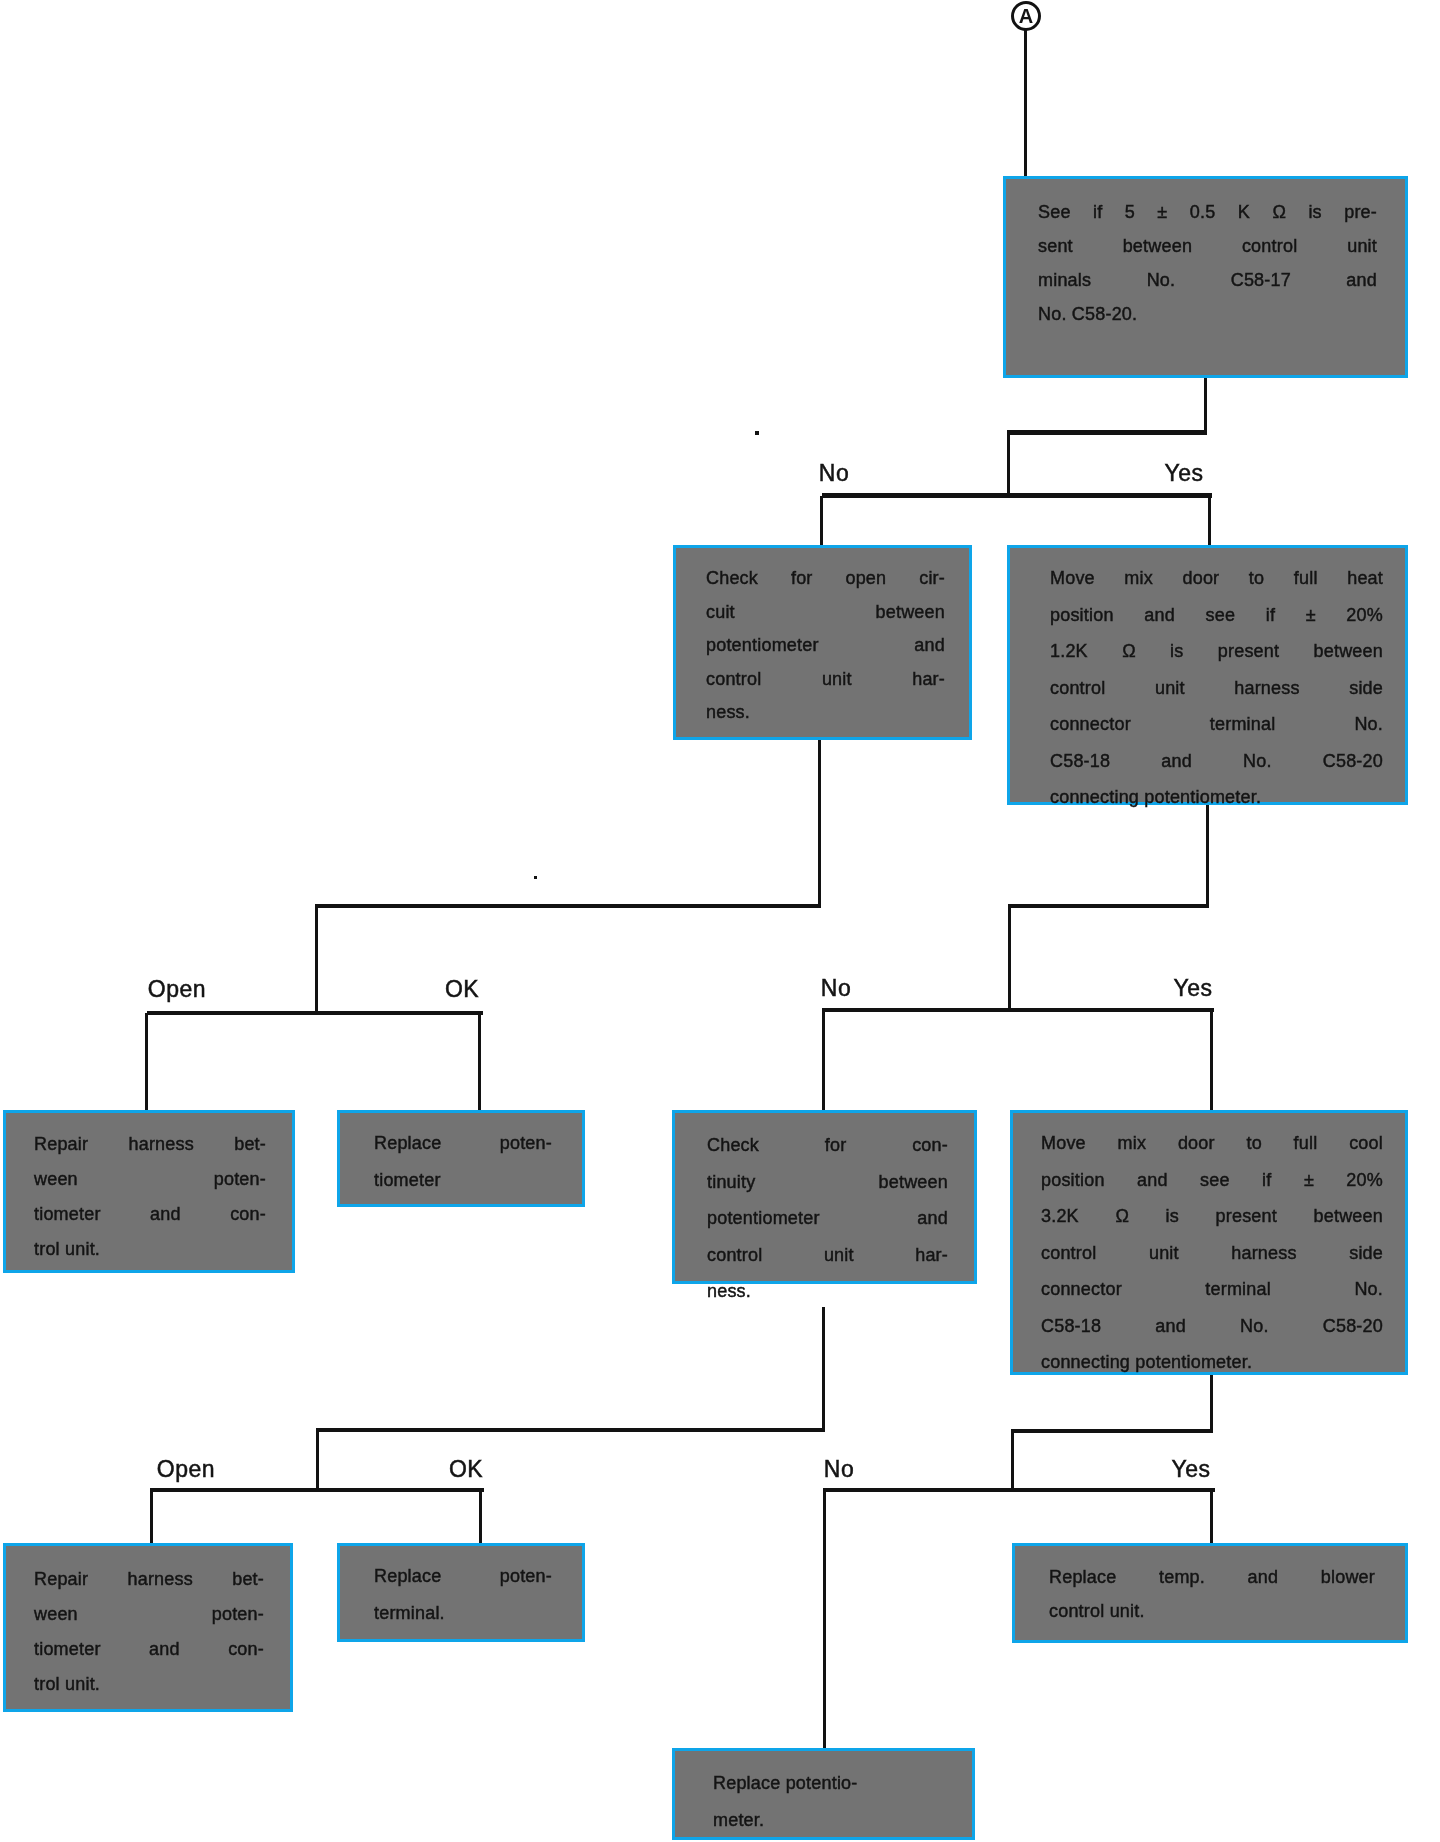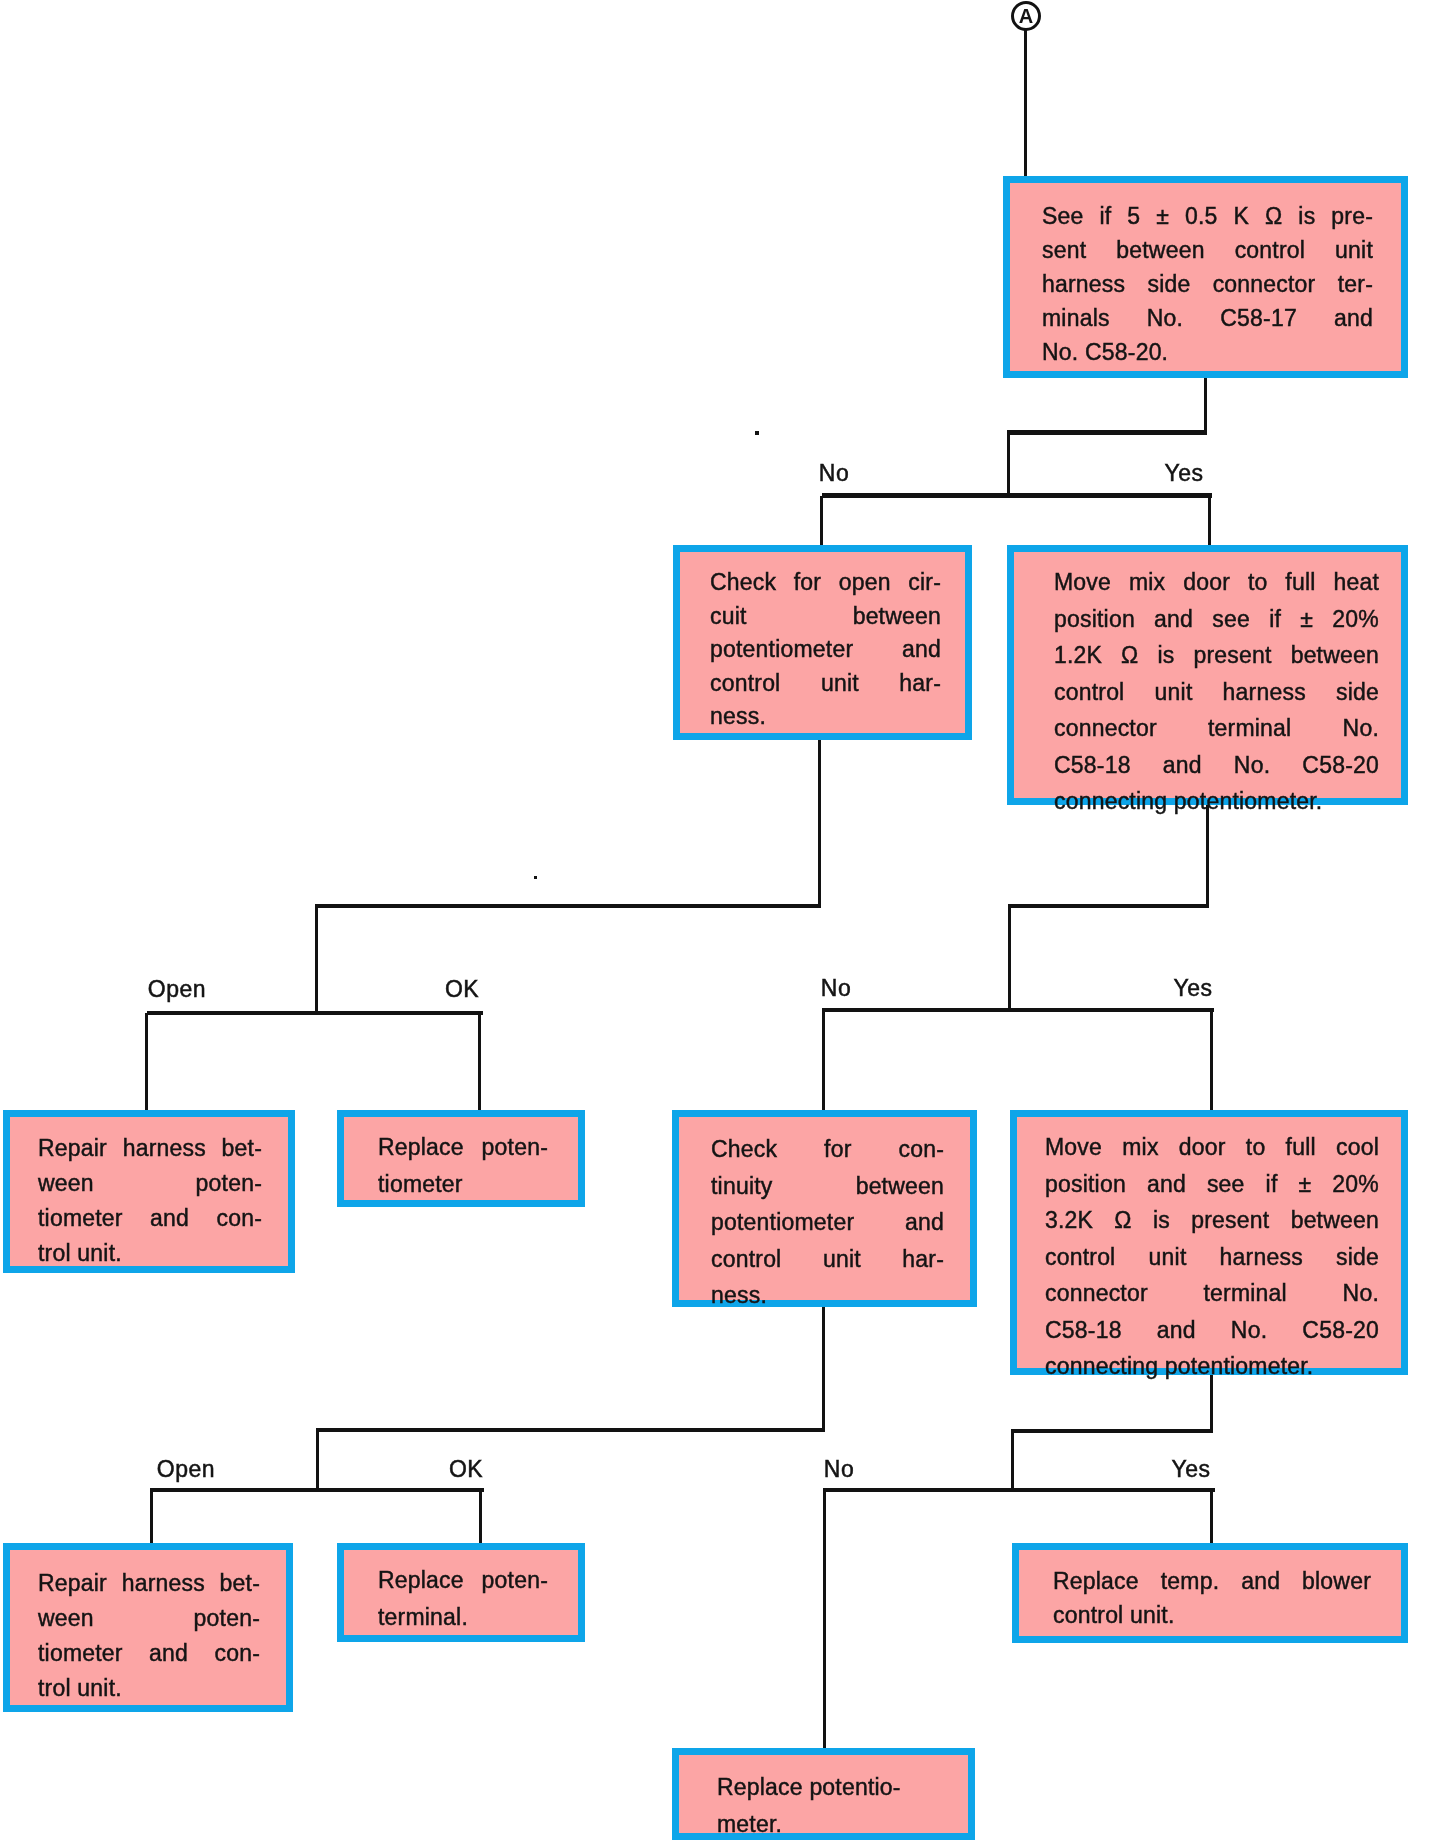--- a/index.html
+++ b/index.html
@@ -3,22 +3,22 @@
 <meta charset="utf-8">
 <style>
   html,body { margin:0; padding:0; background:#ffffff; }
   .stage {
     position:relative; width:1440px; height:1842px; background:#ffffff;
     font-family:"Liberation Sans","DejaVu Sans",sans-serif; color:#141414;
     overflow:hidden;
   }
   .ln { position:absolute; background:#121212; }
   .fc-box {
-    position:absolute; background:#fca5a5; border:7px solid #0ea5e9;
-    box-sizing:border-box; font-size:23px; -webkit-text-stroke:0.45px;
+    position:absolute; background:#737373; border:3px solid #0ea5e9;
+    box-sizing:border-box; font-size:18px; -webkit-text-stroke:0.45px;
     letter-spacing:0.2px;
   }
   .bl { text-align:justify; text-align-last:justify; }
   .bl.last { text-align:right; text-align-last:left; }
   .natural .bl { text-align:left; text-align-last:left; }
   .branch-label {
     position:absolute; font-size:23px; -webkit-text-stroke:0.5px;
     letter-spacing:0.5px; transform:translateX(-50%); white-space:nowrap;
   }
   .start-circle {
@@ -32,21 +32,20 @@
 <body>
 
 <div class="stage">
 
   <div class="start-circle">A</div>
   <div class="ln" style="left:1024px;top:29px;width:3px;height:147px;"></div>
 
   <div class="fc-box" style="left:1003px;top:176px;width:405px;height:202px;padding:16px 28px 0 32px;line-height:34px;">
     <div class="bl">See if 5 ± 0.5 K Ω is pre-</div>
     <div class="bl">sent between control unit</div>
-    <div class="bl">harness side connector ter-</div>
     <div class="bl">minals No. C58-17 and</div>
     <div class="bl last">No. C58-20.</div>
   </div>
 
   <div class="ln" style="left:1204px;top:378px;width:3px;height:56px;"></div>
   <div class="ln" style="left:1007px;top:430px;width:200px;height:5px;"></div>
   <div class="ln" style="left:1007px;top:433px;width:3px;height:62px;"></div>
   <div class="ln" style="left:822px;top:493px;width:390px;height:5px;"></div>
   <div class="ln" style="left:820px;top:496px;width:3px;height:49px;"></div>
   <div class="ln" style="left:1208px;top:496px;width:3px;height:49px;"></div>
@@ -96,21 +95,21 @@
     <div class="bl">ween poten-</div>
     <div class="bl">tiometer and con-</div>
     <div class="bl last">trol unit.</div>
   </div>
 
   <div class="fc-box" style="left:337px;top:1110px;width:248px;height:97px;padding:12px 30px 0 34px;line-height:37px;">
     <div class="bl">Replace poten-</div>
     <div class="bl last">tiometer</div>
   </div>
 
-  <div class="fc-box" style="left:672px;top:1110px;width:305px;height:197px;padding:14px 26px 0 32px;line-height:36.5px;">
+  <div class="fc-box" style="left:672px;top:1110px;width:305px;height:174px;padding:14px 26px 0 32px;line-height:36.5px;">
     <div class="bl">Check for con-</div>
     <div class="bl">tinuity between</div>
     <div class="bl">potentiometer and</div>
     <div class="bl">control unit har-</div>
     <div class="bl last">ness.</div>
   </div>
 
   <div class="fc-box" style="left:1010px;top:1110px;width:398px;height:265px;padding:12px 22px 0 28px;line-height:36.5px;">
     <div class="bl">Move mix door to full cool</div>
     <div class="bl">position and see if ± 20%</div>

